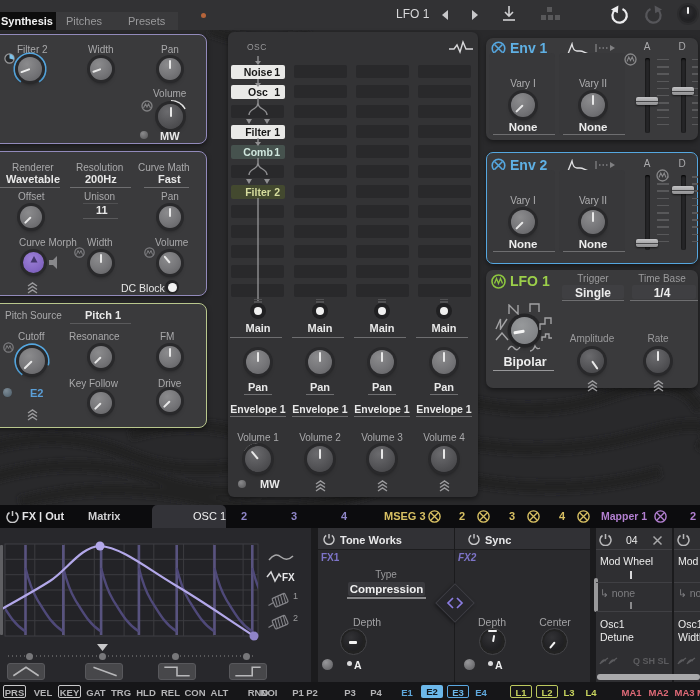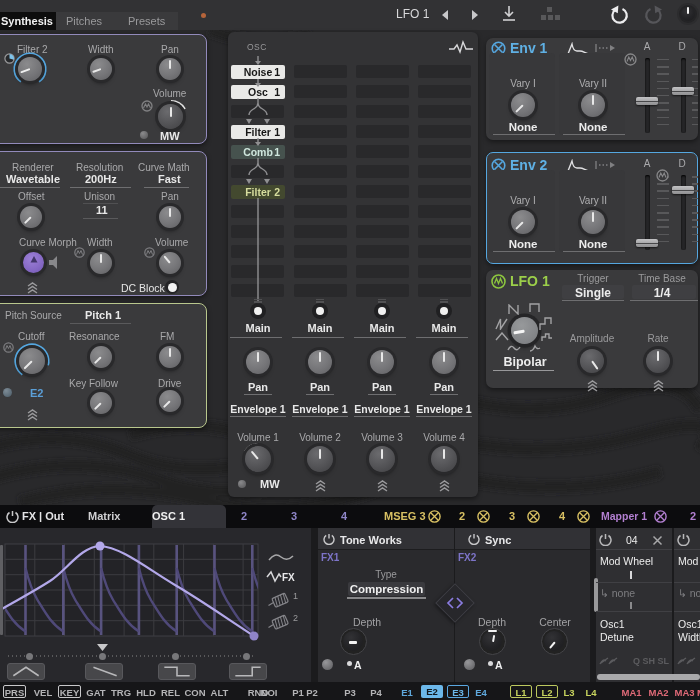--- a/index.html
+++ b/index.html
@@ -551,21 +551,21 @@
       </svg></div>
 
 <div class="abs" style="left:0;top:505px;width:700px;height:23px;background:#0c0c0e;"></div>
 <svg class="abs" style="left:6px;top:510px" width="13" height="13" fill="none" stroke="#c8c8ca" stroke-width="1.5">
       <path d="M6.5 1 V6"></path>
       <path d="M3.5 2.5 A5.5 5.5 0 1 0 9.5 2.5"></path>
     </svg>
 <div class="abs" style="left:22px;top:510px;color:#e4e4e6;font-size:11px;font-weight:bold;">FX | Out</div>
 <div class="abs" style="left:88px;top:510px;color:#d0d0d2;font-size:11px;font-weight:bold;">Matrix</div>
 <div class="abs" style="left:152px;top:505px;width:74px;height:23px;background:#333338;border-radius:5px 5px 0 0;"></div>
-<div class="abs" style="left:152px;top:510px;width:94px;text-align:left;color:#f0f0f0;font-size:11px;font-weight:bold;">OSC 1</div>
+<div class="abs" style="left:152px;top:510px;width:74px;text-align:right;color:#f0f0f0;font-size:11px;font-weight:normal;">OSC 1</div>
 <div class="abs" style="left:241px;top:510px;color:#8f86c8;font-size:11px;font-weight:bold;">2</div>
 <div class="abs" style="left:291px;top:510px;color:#8f86c8;font-size:11px;font-weight:bold;">3</div>
 <div class="abs" style="left:341px;top:510px;color:#8f86c8;font-size:11px;font-weight:bold;">4</div>
 <div class="abs" style="left:384px;top:510px;color:#d8c063;font-size:11px;font-weight:bold;">MSEG 3</div>
 <svg class="abs" style="left:428px;top:510px" width="13" height="13" fill="none" stroke="#d8c063" stroke-width="1.4">
       <circle cx="6.5" cy="6.5" r="5.6"></circle>
       <path d="M3 3 L10 10 M10 3 L3 10"></path>
     </svg>
 <div class="abs" style="left:459px;top:510px;color:#d8c063;font-size:11px;font-weight:bold;">2</div>
 <svg class="abs" style="left:477px;top:510px" width="13" height="13" fill="none" stroke="#d8c063" stroke-width="1.4">
@@ -681,21 +681,21 @@
       <path d="M6 1 V5.5"></path>
       <path d="M3.2 2.3 A5 5 0 1 0 8.8 2.3"></path>
     </svg>
 <div class="abs" style="left:340px;top:534px;color:#e8e8ea;font-size:11px;font-weight:bold;">Tone Works</div>
 <svg class="abs" style="left:468px;top:533px" width="12" height="12" fill="none" stroke="#c8c8ca" stroke-width="1.4">
       <path d="M6 1 V5.5"></path>
       <path d="M3.2 2.3 A5 5 0 1 0 8.8 2.3"></path>
     </svg>
 <div class="abs" style="left:485px;top:534px;color:#e8e8ea;font-size:11px;font-weight:bold;">Sync</div>
 <div class="abs" style="left:321px;top:552px;color:#7d74c8;font-size:10px;font-weight:bold;">FX1</div>
-<div class="abs" style="left:458px;top:552px;color:#7d74c8;font-size:10px;font-weight:bold;">FX2</div>
+<div class="abs" style="left:458px;top:552px;color:#7d74c8;font-size:10px;font-weight:bold;font-style:italic;">FX2</div>
 <div class="abs" style="left:355px;top:569px;width:62px;text-align:center;color:#9a9a9c;font-size:10px;">Type</div>
 <div class="abs" style="left:348px;top:582px;width:77px;height:14px;background:#3a3a3e;border-radius:2px;"></div>
 <div class="abs" style="left:348px;top:583px;width:77px;text-align:center;color:#f0f0f0;font-size:11.5px;font-weight:bold;">Compression</div>
 <div class="abs" style="left:347px;top:597px;width:79px;height:1.5px;background:#88888a;"></div>
 <div class="abs" style="left:441px;top:589px;width:28px;height:28px;background:#27272b;border:1px solid #3e3e44;transform:rotate(45deg);box-shadow:0 2px 4px rgba(0,0,0,.4);"></div>
 <svg class="abs" style="left:441px;top:589px" width="28" height="28" fill="none" stroke="#8a7ce0" stroke-width="1.7">
       <path d="M12 9 L7 14 L12 19"></path>
       <path d="M16 9 L21 14 L16 19"></path>
     </svg>
 <div class="abs" style="left:341px;top:616px;width:52px;text-align:center;color:#a2a2a4;font-size:10.5px;">Depth</div>

